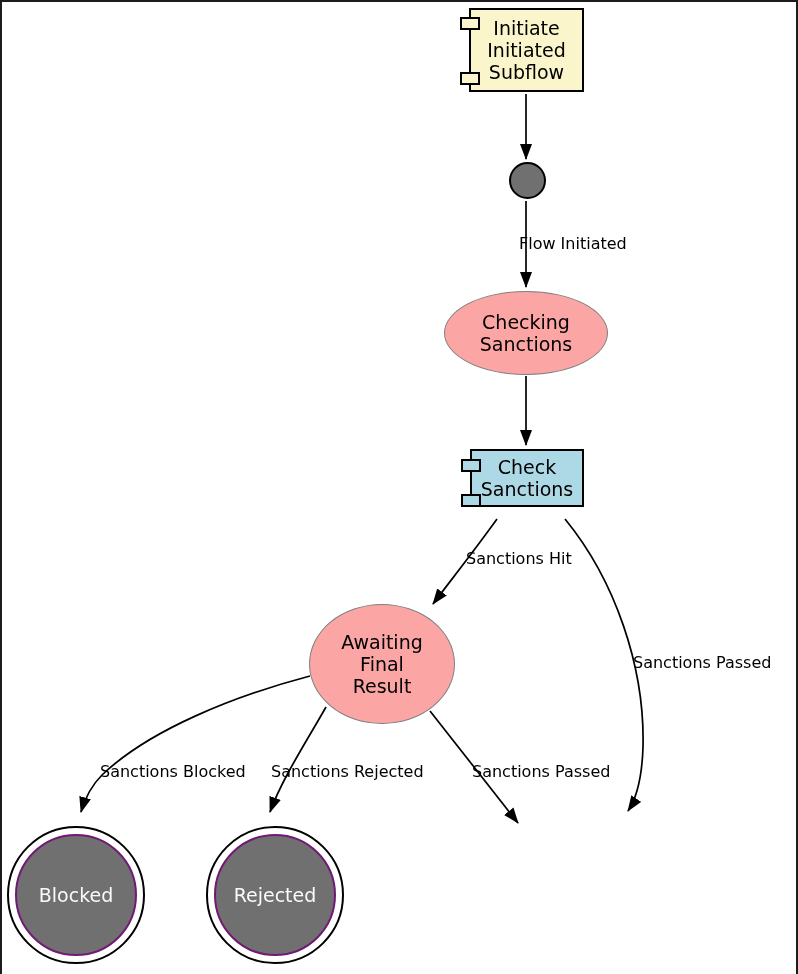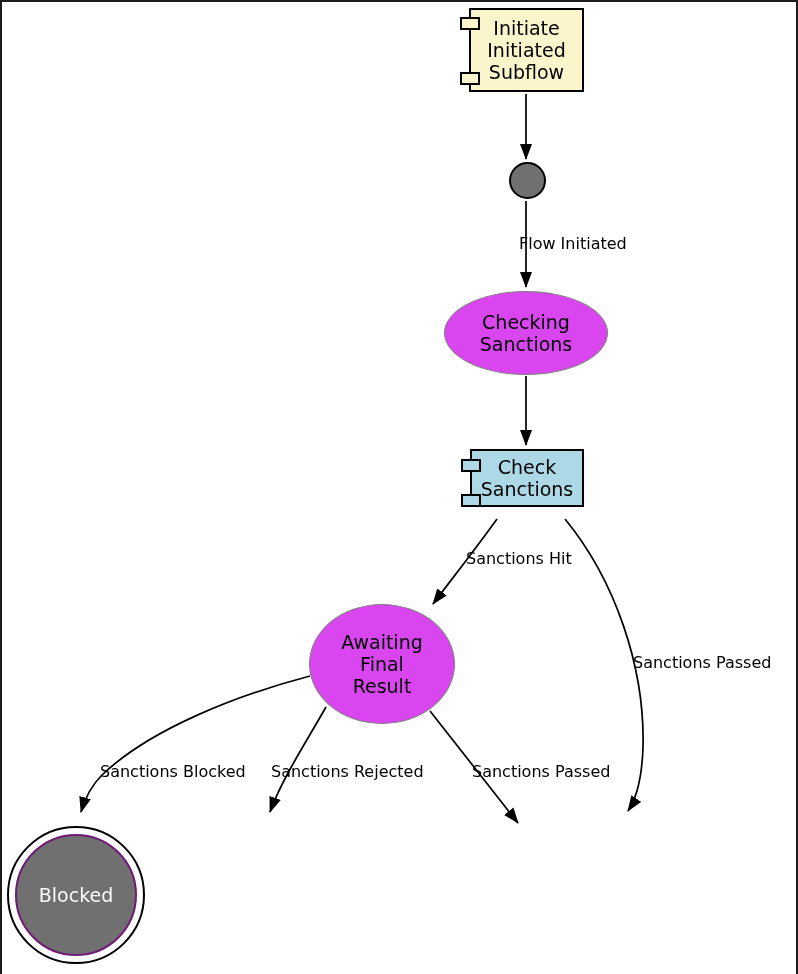--- a/index.html
+++ b/index.html
@@ -38,21 +38,21 @@
   }
   #node-initiate{left:467px;top:6px;width:115px;height:84px;}
   #node-initiate .tab.t1{top:7px;}
   #node-initiate .tab.t2{top:62px;}
   #node-check{left:468px;top:447px;width:114px;height:58px;text-align:center;}
   #node-check .tab.t1{top:8px;}
   #node-check .tab.t2{top:43px;}
 
   
   .state-ellipse{
-    position:absolute;background:#d946ef;border:1.5px solid var(--ellipse-stroke);
+    position:absolute;background:#fca5a5;border:1.5px solid var(--ellipse-stroke);
     border-radius:50%;display:flex;align-items:center;justify-content:center;
     text-align:center;font-size:19px;line-height:22px;color:#000;
   }
   #node-checking{left:442px;top:289px;width:164px;height:84px;}
   #node-checking .lbl{width:112px;}
   #node-awaiting{left:307px;top:602px;width:146px;height:120px;}
   #node-awaiting .lbl{width:96px;}
 
   
   #node-initial{
@@ -139,16 +139,19 @@
     </div>
 
     <div class="state-ellipse" id="node-awaiting">
       <span class="lbl">Awaiting Final Result</span>
     </div>
 
     <div class="final-state" id="node-blocked">
       <div class="inner">Blocked</div>
     </div>
 
+    <div class="final-state" id="node-rejected">
+      <div class="inner">Rejected</div>
+    </div>
 
 
   </div>
 </div>
 
 </body></html>

